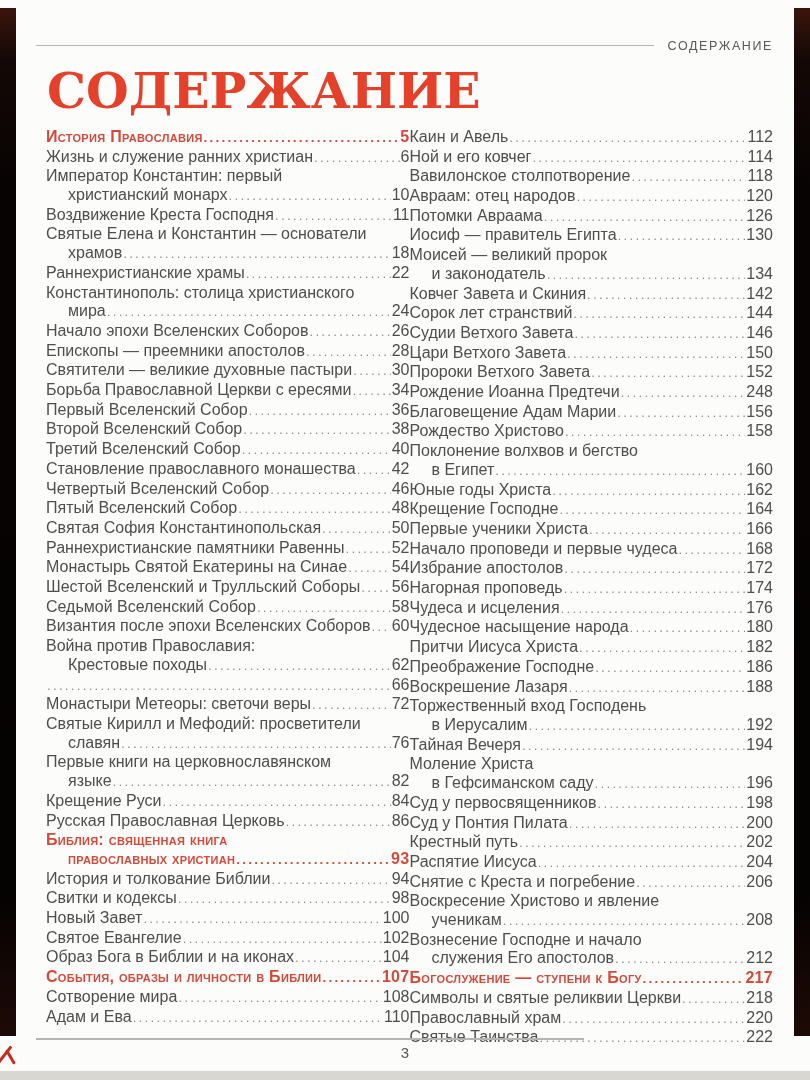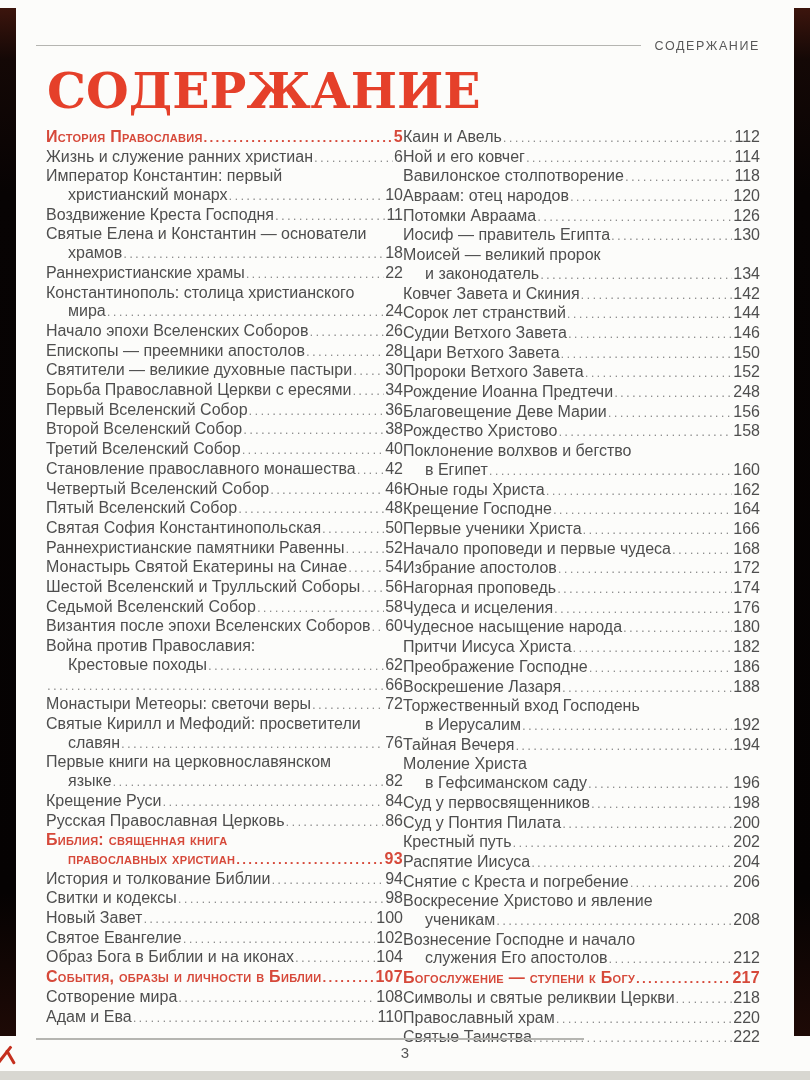--- a/index.html
+++ b/index.html
@@ -22,21 +22,21 @@
   .edge{position:absolute;top:8px;bottom:44px;width:16px;z-index:5;
     background:linear-gradient(180deg,#3c150d 0%,#140806 5%,#070303 18%,#050202 86%,#1e0a06 100%);}
   .edge.left{left:0}
   .edge.right{right:0}
   .bottom-band{position:absolute;left:0;right:0;bottom:0;height:9px;background:var(--band);z-index:6}
   .red-smudge{position:absolute;left:3px;top:1044px;width:3px;height:22px;background:#c5301e;
     transform:rotate(38deg);z-index:7;border-radius:1px}
   .red-smudge2{position:absolute;left:9px;top:1049px;width:3px;height:16px;background:#c5301e;
     transform:rotate(-30deg);z-index:7;border-radius:1px}
 
-  .page-content{position:absolute;left:46px;right:50px;top:0}
+  .page-content{position:absolute;left:46px;right:37px;top:0}
   .header-row{display:flex;align-items:center;margin-top:39px;height:13px}
   .header-rule{flex:1;height:1px;background:var(--rule);margin-left:-10px}
   .running-head{margin-left:14px;font-size:12.5px;letter-spacing:1.6px;color:#585858}
 
   .page-title{
     margin:13px 0 0 1px;
     font-family:"DejaVu Serif", serif;
     font-weight:bold;
     font-size:49px;
     line-height:1.1;
@@ -359,21 +359,21 @@
           <span class="text">Пророки Ветхого Завета</span>
           <span class="leader"></span>
           <span class="num">152</span>
         </div>
         <div class="row">
           <span class="text">Рождение Иоанна Предтечи</span>
           <span class="leader"></span>
           <span class="num">248</span>
         </div>
         <div class="row">
-          <span class="text">Благовещение Деве Марии</span>
+          <span class="text">Благовещение Адам Марии</span>
           <span class="leader"></span>
           <span class="num">156</span>
         </div>
         <div class="row">
           <span class="text">Рождество Христово</span>
           <span class="leader"></span>
           <span class="num">158</span>
         </div>
         <div class="row">
           <span class="text">Поклонение волхвов и бегство</span>

